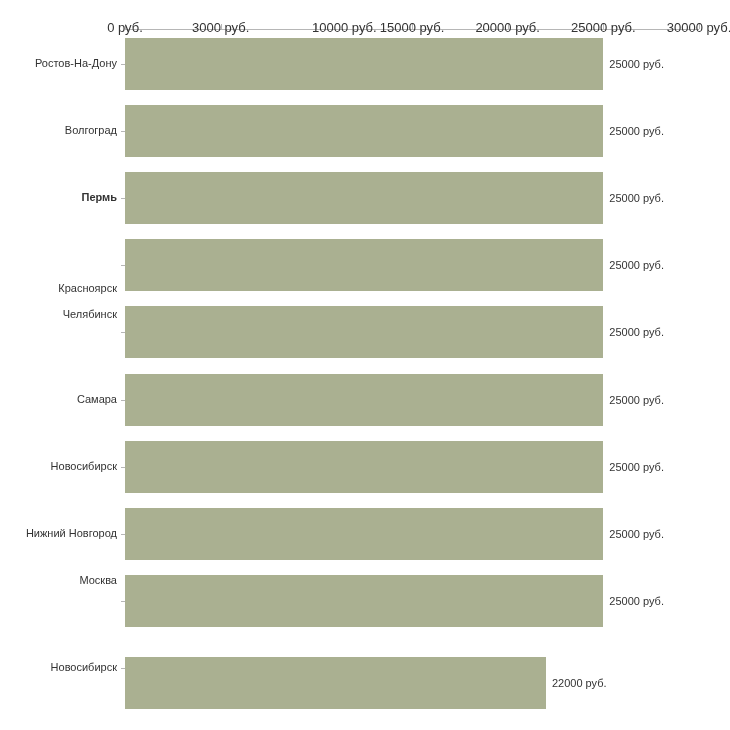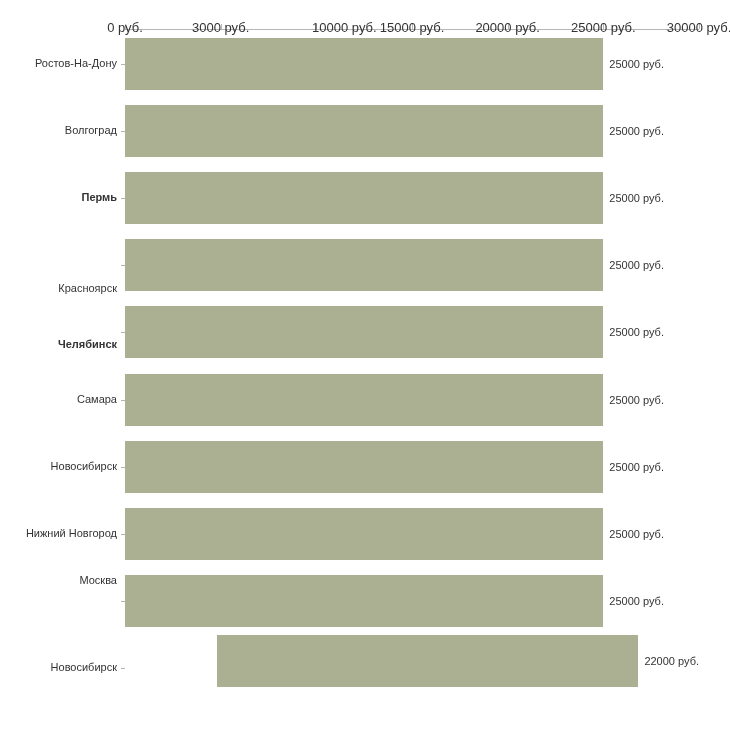--- a/index.html
+++ b/index.html
@@ -121,21 +121,21 @@
 
   <div id="categories">
       <div class="cat-label" style="top: 56.6px;">Ростов-На-Дону</div>
       <div class="cat-tickmark" style="top: 63.6px;"></div>
       <div class="cat-label" style="top: 123.8px;">Волгоград</div>
       <div class="cat-tickmark" style="top: 130.8px;"></div>
       <div class="cat-label" style="top: 191px; font-weight: bold;">Пермь</div>
       <div class="cat-tickmark" style="top: 198px;"></div>
       <div class="cat-label" style="top: 258.2px; margin-top: 24px;">Красноярск</div>
       <div class="cat-tickmark" style="top: 265.2px;"></div>
-      <div class="cat-label" style="top: 338px; font-weight: bold;">Челябинск</div>
+      <div class="cat-label" style="top: 308px;">Челябинск</div>
       <div class="cat-tickmark" style="top: 332.4px;"></div>
       <div class="cat-label" style="top: 392.6px;">Самара</div>
       <div class="cat-tickmark" style="top: 399.6px;"></div>
       <div class="cat-label" style="top: 459.8px;">Новосибирск</div>
       <div class="cat-tickmark" style="top: 466.8px;"></div>
       <div class="cat-label" style="top: 527px;">Нижний Новгород</div>
       <div class="cat-tickmark" style="top: 534px;"></div>
       <div class="cat-label" style="top: 574px;">Москва</div>
       <div class="cat-tickmark" style="top: 601.2px;"></div>
       <div class="cat-label" style="top: 661.4px;">Новосибирск</div>
@@ -172,19 +172,19 @@
         <div class="bar-value">25000 руб.</div>
       </div>
       <div class="row" style="top: 470.4px; height: 67.2px;">
         <div class="bar" style="width: 478.333px; background: rgb(170, 176, 145);"></div>
         <div class="bar-value">25000 руб.</div>
       </div>
       <div class="row" style="top: 537.6px; height: 67.2px;">
         <div class="bar" style="width: 478.333px; background: rgb(170, 176, 145);"></div>
         <div class="bar-value">25000 руб.</div>
       </div>
-      <div class="row" style="top: 597px; height: 67.2px; justify-content: flex-end;">
+      <div class="row" style="top: 619px; height: 67.2px;">
         <div class="bar" style="width: 420.933px; background: rgb(170, 176, 145);"></div>
         <div class="bar-value">22000 руб.</div>
       </div>
     </div>
 
 </div>
 
 </body></html>

